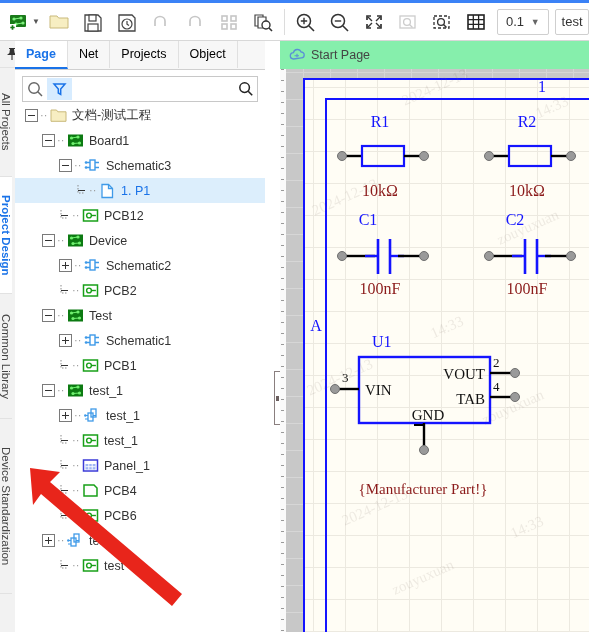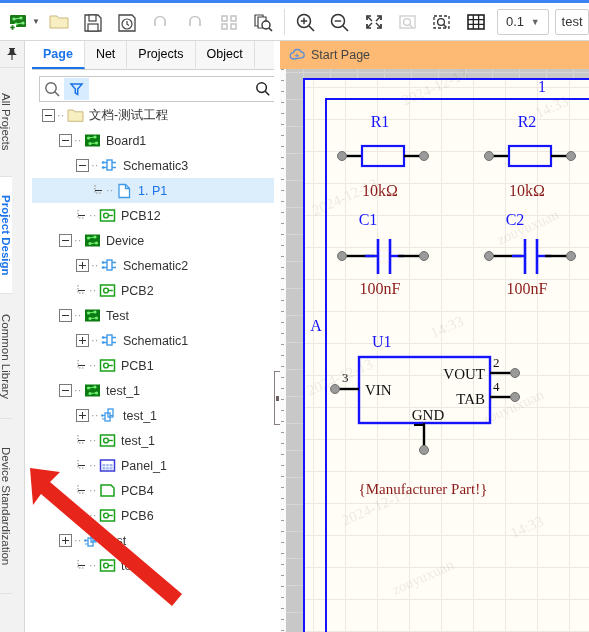--- a/index.html
+++ b/index.html
@@ -35,21 +35,21 @@
         border-right:1px solid #d8d8d8;}
   .rail-pin{height:26px;display:flex;align-items:center;justify-content:center;
             border-bottom:1px solid #e2e2e2;}
   .rail-tab{writing-mode:vertical-rl;text-orientation:mixed;
             font-size:11.5px;color:#444;padding:8px 0;text-align:center;
             border-bottom:1px solid #e2e2e2;letter-spacing:0px;white-space:nowrap;
             background:#f2f2f2;}
   .rail-tab.active{color:#1a73e8;font-weight:bold;background:#fff;}
 
   
-  .panel{position:absolute;left:32px;top:41px;width:250px;height:591px;background:#fff;}
+  .panel{position:absolute;left:15px;top:41px;width:250px;height:591px;background:#fff;}
   .panel-tabs{display:flex;height:28px;border-bottom:1px solid #d0d0d0;background:#f7f7f7;}
   .ptab{flex:0 0 auto;padding:0 11px;height:27px;line-height:27px;font-size:12.5px;color:#000000;
         border-right:1px solid #e0e0e0;background:#f7f7f7;}
   .ptab.active{color:#1a73e8;font-weight:bold;background:#fff;border-bottom:2px solid #1a73e8;height:26px;line-height:27px;}
   .search-wrap{padding:6px 7px 5px 7px;}
   .search-bar{display:flex;align-items:center;height:24px;border:1px solid #c8c8c8;background:#fff;}
   .sb-ico{width:26px;height:22px;display:flex;align-items:center;justify-content:center;}
   .sb-ico.filt{background:#d7ecff;}
   .sb-input{flex:1;height:22px;border:0;outline:none;font-size:12px;padding:0 4px;background:transparent;}
   .sb-go{width:24px;height:22px;display:flex;align-items:center;justify-content:center;}
@@ -68,21 +68,21 @@
   .tico{width:19px;height:16px;flex:0 0 auto;display:flex;align-items:center;justify-content:center;margin-right:4px;}
   .tlabel{flex:0 0 auto;}
 
   
   .splitter{position:absolute;left:274px;top:41px;width:6px;height:591px;background:#fff;}
   .sp-handle{position:absolute;left:0px;top:330px;width:6px;height:52px;border:1px solid #8a7f7f;background:#fff;}
   .sp-handle:after{content:"";position:absolute;left:1px;top:24px;width:3px;height:5px;background:#6b5f5f;}
 
   
   .editor{position:absolute;left:280px;top:41px;width:309px;height:591px;background:#fff;}
-  .doc-tabs{display:flex;height:28px;background:#fdba74;border-bottom:1px solid #cfcfcf;}
+  .doc-tabs{display:flex;height:28px;background:#86efac;border-bottom:1px solid #cfcfcf;}
   .dtab{display:flex;align-items:center;gap:5px;padding:0 9px;height:28px;font-size:12.5px;color:#444;}
   .dtab.active{background:#e4f2fd;color:#3b9ae8;}
   .dtab .dt-ico{display:flex;align-items:center;}
 
   .canvas{position:absolute;left:0;top:28px;width:309px;height:563px;overflow:hidden;background:#c8c8c8;}
   
   .gray-grid{position:absolute;left:0;top:0;width:309px;height:563px;
      background-image:linear-gradient(to right,#d6d6d6 1px,transparent 1px),
                       linear-gradient(to bottom,#d6d6d6 1px,transparent 1px);
      background-size:27px 27px;background-position:-4px 3px;background-color:#c8c8c8;}

